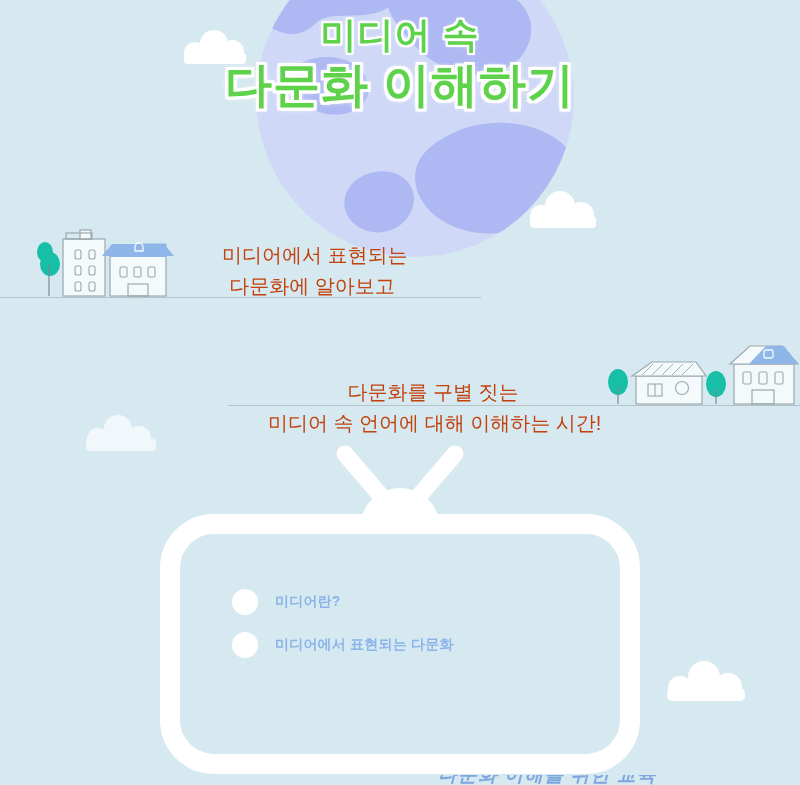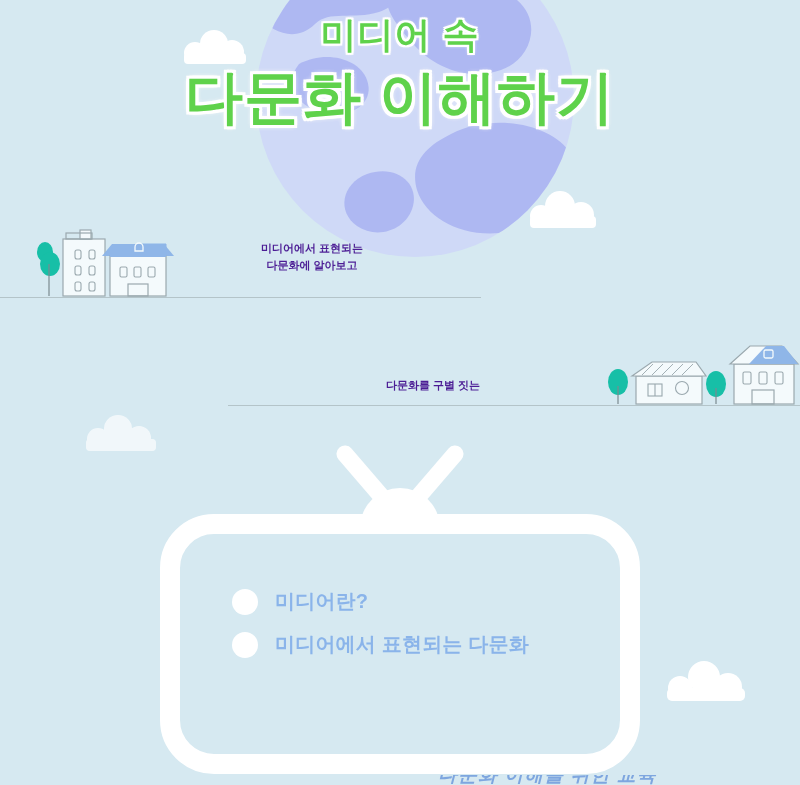--- a/index.html
+++ b/index.html
@@ -54,43 +54,43 @@
     color: #5fd24b;
     line-height: 1.15;
     text-shadow:
       0 0 4px #ffffff, 0 0 4px #ffffff,
       2px 0 0 #ffffff, -2px 0 0 #ffffff,
       0 2px 0 #ffffff, 0 -2px 0 #ffffff,
       2px 2px 0 #ffffff, -2px -2px 0 #ffffff,
       2px -2px 0 #ffffff, -2px 2px 0 #ffffff;
   }
   .maintitle {
-    font-size: 58px;
+    font-size: 47px;
     font-weight: 800;
     letter-spacing: 1px;
     color: #5fd24b;
     line-height: 1.18;
-    margin-top: 8px;
+    margin-top: 2px;
     text-shadow:
       0 0 6px #ffffff, 0 0 6px #ffffff,
       3px 0 0 #ffffff, -3px 0 0 #ffffff,
       0 3px 0 #ffffff, 0 -3px 0 #ffffff,
       3px 3px 0 #ffffff, -3px -3px 0 #ffffff,
       3px -3px 0 #ffffff, -3px 3px 0 #ffffff;
   }
 
   
   .sub-block {
     position: absolute;
     z-index: 4;
   }
   .sub-line {
-    font-size: 11px;
-    font-weight: 700;
-    color: #4c1d95;
+    font-size: 20px;
+    font-weight: 400;
+    color: #c2410c;
     line-height: 1.55;
     white-space: nowrap;
   }
   #sub-1 { left: 222px; top: 240px; text-align: center; width: 180px; }
   #sub-2 { left: 268px; top: 351px; text-align: center; width: 330px; margin-top: 26px; }
 
   .divider {
     position: absolute;
     height: 1px;
     background: #b4c4c9;
@@ -120,21 +120,21 @@
   }
   .bullet {
     width: 26px;
     height: 26px;
     border-radius: 50%;
     background: #ffffff;
     flex: 0 0 auto;
     margin-right: 17px;
   }
   .tv-item-label {
-    font-size: 20px;
+    font-size: 14px;
     font-weight: 700;
     color: #8ab4ea;
     letter-spacing: 0.2px;
     white-space: nowrap;
   }
 
   
   #bottom-strip {
     position: absolute;
     left: 438px;
@@ -305,20 +305,21 @@
   </div>
 
   <div class="sub-block" id="sub-1">
     <div class="sub-line">미디어에서 표현되는</div>
     <div class="sub-line">다문화에 알아보고</div>
   </div>
   <div class="divider" id="divider-1"></div>
 
   <div class="sub-block" id="sub-2">
     <div class="sub-line">다문화를 구별 짓는</div>
+    <div class="sub-line">미디어 속 언어에 대해 이해하는 시간!</div>
   </div>
   <div class="divider" id="divider-2"></div>
 
   <div id="tv">
     <svg width="480" height="340" viewBox="0 0 480 340">
       <g stroke="#ffffff" stroke-width="17" stroke-linecap="round" fill="none">
         <line x1="185" y1="18" x2="228" y2="68"></line>
         <line x1="295" y1="18" x2="252" y2="68"></line>
       </g>
       <path d="M200 92 a40 40 0 0 1 80 0 z" fill="#ffffff"></path>

